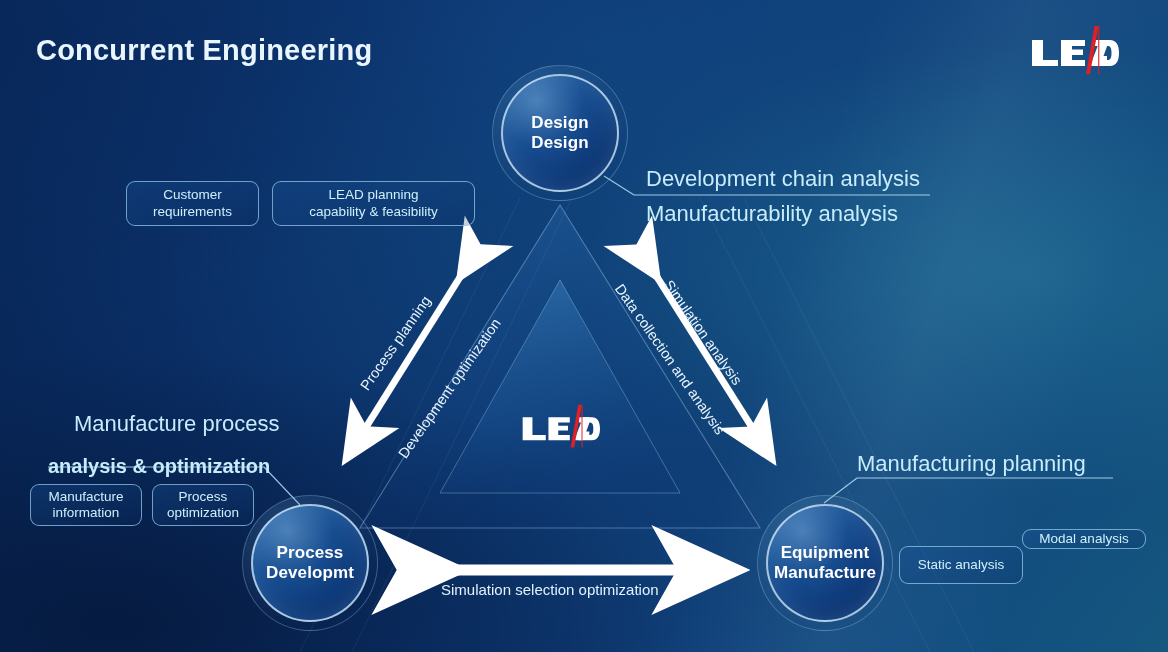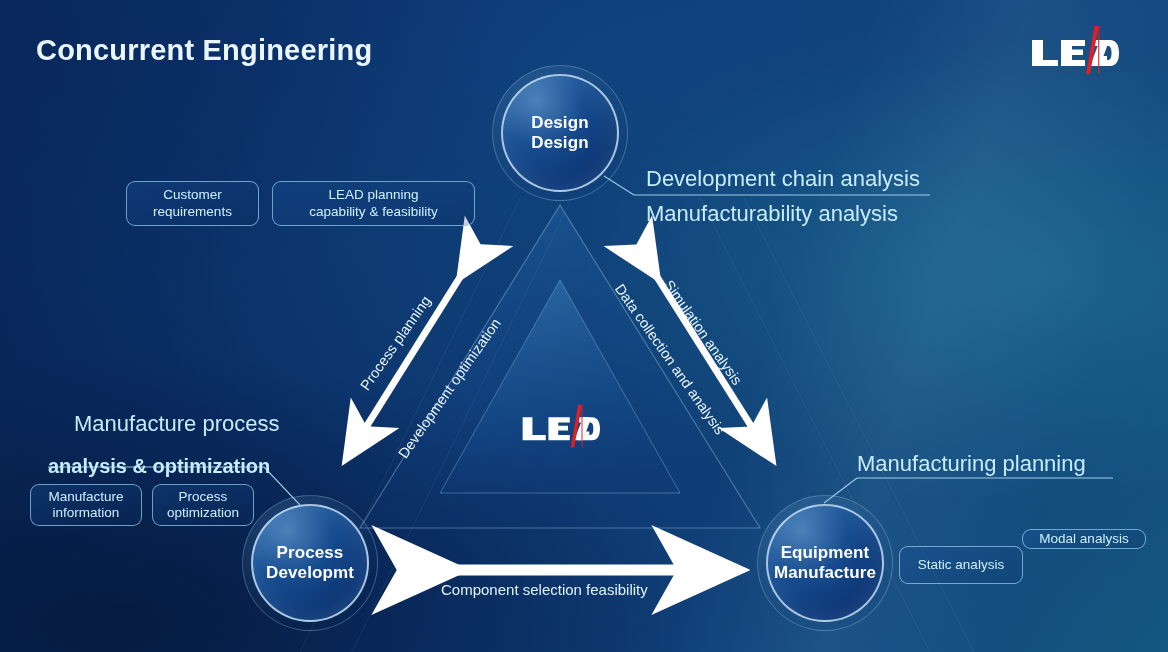--- a/index.html
+++ b/index.html
@@ -274,19 +274,19 @@
   <div class="pill" id="pill-modal">
     <span>Modal analysis</span>
   </div>
 
   <div class="callout" id="txt-dimensional">Development chain analysis</div>
   <div class="callout" id="txt-manufacturability">Manufacturability analysis</div>
   <div class="callout" id="txt-mfgplanning">Manufacturing planning</div>
   <div class="callout" id="txt-mpa1">Manufacture process</div>
   <div class="callout" id="txt-mpa2">analysis &amp; optimization</div>
 
-  <div class="flat-label" id="lbl-cso">Component selection feasibility</div>
+  <div class="flat-label" id="lbl-cso">Simulation selection optimization</div>
 
   <div class="rot-label" id="rl-process-planning">Process planning</div>
   <div class="rot-label" id="rl-dev-optimization">Development optimization</div>
   <div class="rot-label" id="rl-data-collection">Data collection and analysis</div>
   <div class="rot-label" id="rl-simulation-analysis">Simulation analysis</div>
 </div>
 
 </body></html>

